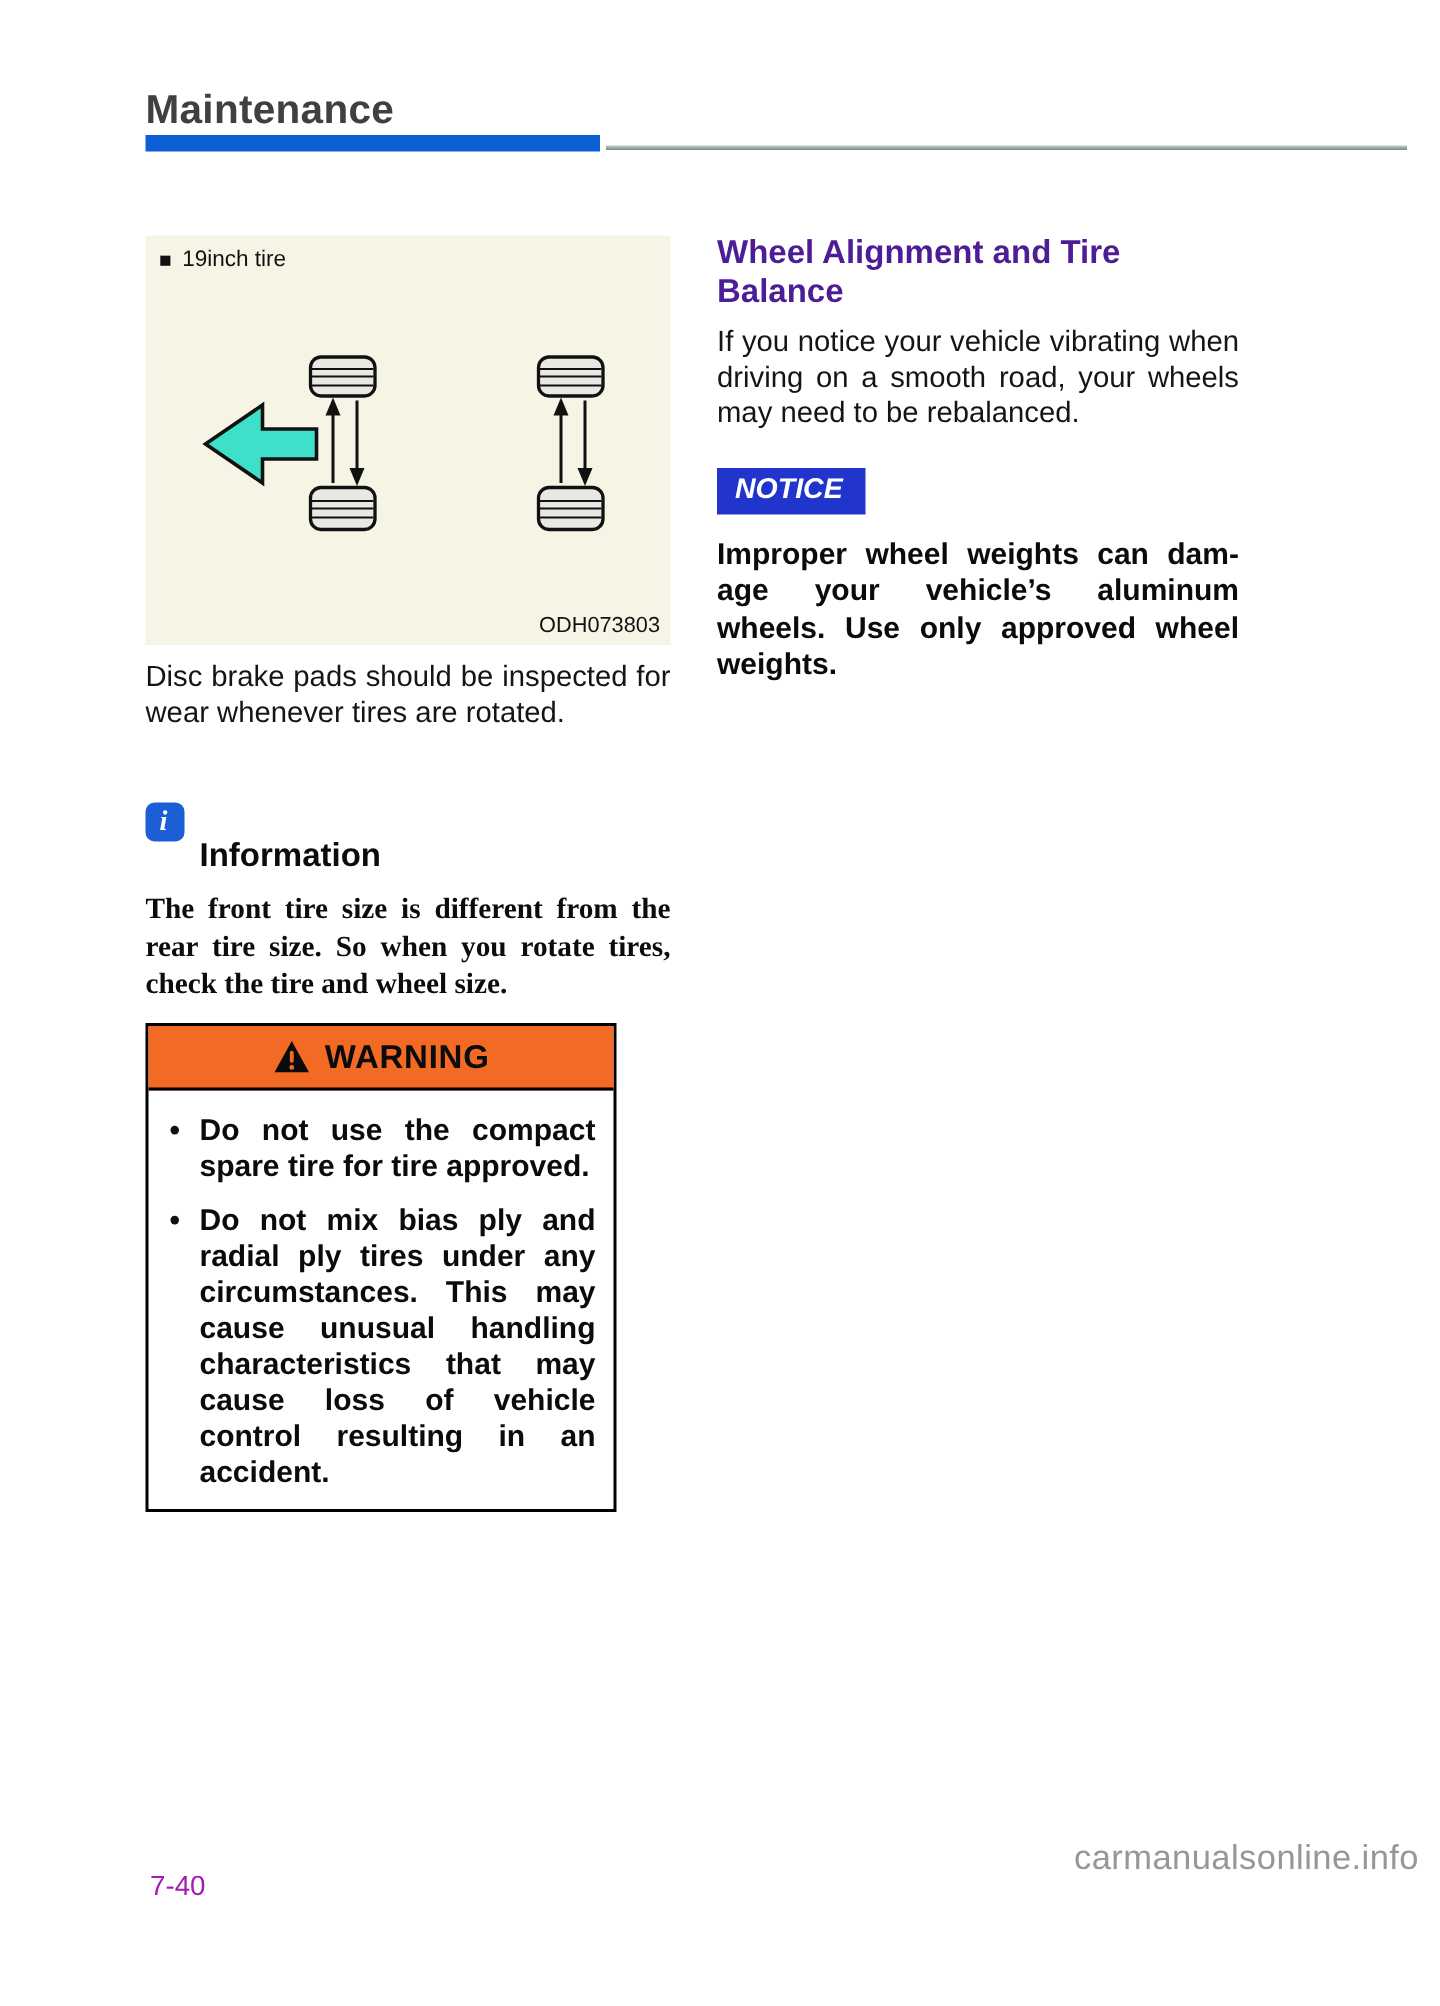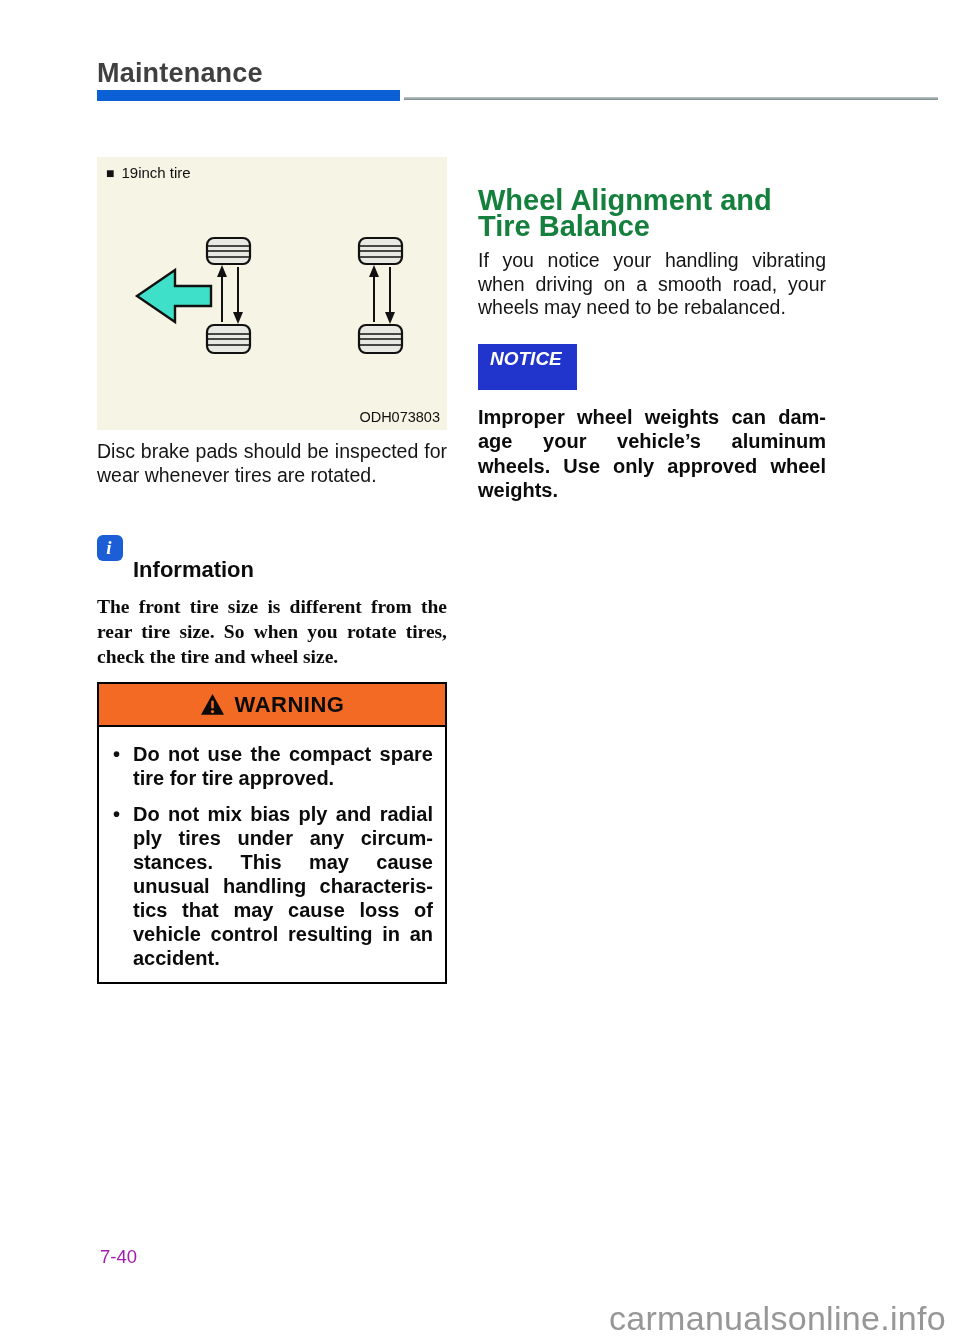--- a/index.html
+++ b/index.html
@@ -65,21 +65,21 @@
   .info-title { font-size: 22px; font-weight: 700; color: #0c0c0c; margin-top: 44px; }
   .info-body {
     margin-top: 11px;
     font-family: "Liberation Serif", serif; font-weight: 700;
     font-size: 19.5px; line-height: 25px; color: #0c0c0c;
     text-align: justify; hyphens: manual;
   }
 
   
   .warning-box {
-    margin-top: 13px; width: 350px; min-height: 276px;
+    margin-top: 13px; width: 314px; min-height: 276px;
     border: 2px solid #000; background: #fff;
   }
   .warning-header {
     height: 43px; background: #f26a23; border-bottom: 2px solid #000;
     display: flex; align-items: center; justify-content: center; gap: 10px;
   }
   .warning-title { font-size: 22px; font-weight: 700; color: #0b0b0b; letter-spacing: 0.5px; }
   .warning-body { padding: 15px 12px 12px 12px; }
   .warning-item { display: flex; margin-bottom: 12px; }
   .warning-item:last-child { margin-bottom: 0; }
@@ -87,45 +87,44 @@
     width: 22px; flex: 0 0 22px; font-size: 20px; font-weight: 700; line-height: 24px;
     text-align: left; padding-left: 2px;
   }
   .warning-text {
     flex: 1; font-size: 20px; font-weight: 700; line-height: 24px; color: #0b0b0b;
     text-align: justify; hyphens: manual;
   }
 
   
   .section-heading {
-    font-size: 29px; font-weight: 700; color: #15803d; line-height: 26px;
+    font-size: 22px; font-weight: 700; color: #4c1d95; line-height: 26px;
     margin-bottom: 10px;
-    margin-top: 32px;
   }
   .col-right .para { margin-bottom: 10px; }
   .notice-badge {
     display: inline-block; margin-top: 14px;
     background: #2134cb; color: #fff;
     font-style: italic; font-weight: 700; font-size: 19px;
-    padding: 4px 15px 20px 12px;
+    padding: 4px 15px 5px 12px;
   }
   .notice-body {
     margin-top: 15px;
     font-size: 20px; font-weight: 700; line-height: 24.5px; color: #0b0b0b;
     text-align: justify; hyphens: manual;
   }
 
   
   .page-number {
     position: absolute; left: 100px; top: 1246px;
     font-size: 18.5px; color: #a21caf;
   }
   .watermark {
-    position: absolute; right: 14px; top: 1299px;
-    font-size: 34px; color: #979797; letter-spacing: 0.3px;
+    position: absolute; right: 14px; top: 1225px;
+    font-size: 23px; color: #979797; letter-spacing: 0.3px;
   }
 </style>
 </head>
 <body>
 
 <div class="page">
 
   <div class="chapter-title">Maintenance</div>
   <div class="header-bar-blue"></div>
   <div class="header-rule-gray"></div>
@@ -210,21 +209,21 @@
           <span class="warning-bullet">•</span>
           <span class="warning-text">Do not mix bias ply and radial ply tires under any circum­stances. This may cause unusual handling characteris­tics that may cause loss of vehicle control resulting in an accident.</span>
         </div>
       </div>
     </div>
 
   </div>
 
   <div class="col-right">
     <h2 class="section-heading">Wheel Alignment and Tire Balance</h2>
-    <p class="body-text para">If you notice your handling vibrating when driving on a smooth road, your wheels may need to be rebalanced.</p>
+    <p class="body-text para">If you notice your vehicle vibrating when driving on a smooth road, your wheels may need to be rebalanced.</p>
     <div>
       <span class="notice-badge">NOTICE</span>
     </div>
     <p class="notice-body">Improper wheel weights can dam­age your vehicle’s aluminum wheels. Use only approved wheel weights.</p>
   </div>
 
   <div class="page-number">7-40</div>
   <div class="watermark">carmanualsonline.info</div>
 
 </div>

